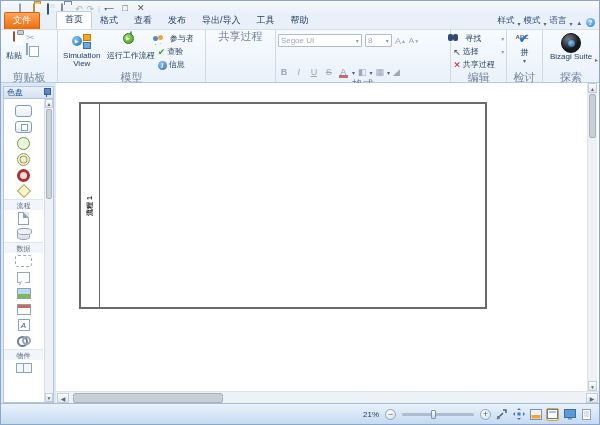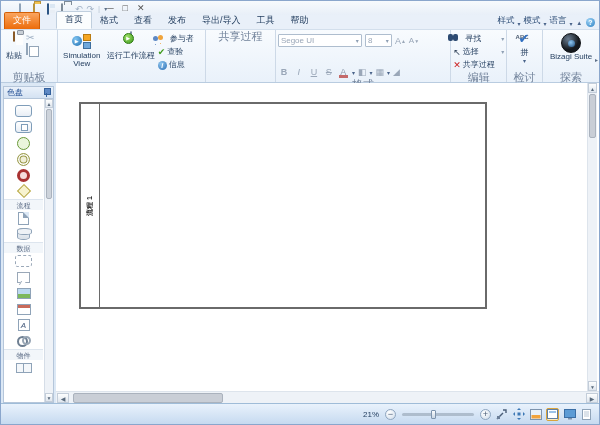--- a/index.html
+++ b/index.html
@@ -331,20 +331,21 @@
           <div class="smallbtn">
             <span class="ic-check">✔</span>
             <span>查验</span>
           </div>
           <div class="smallbtn">
             <span class="ic-info">i</span>
             <span>信息</span>
           </div>
         </div>
       </div>
+      <div class="rgroup-label">模型</div>
     </div>
 
     <div class="rgroup" style="width:70px">
       <div class="rgroup-label">共享过程</div>
     </div>
 
     <div class="rgroup" style="width:176px">
       <div class="rgroup-body">
         <div class="fmt-col">
           <div class="fmt-row">

